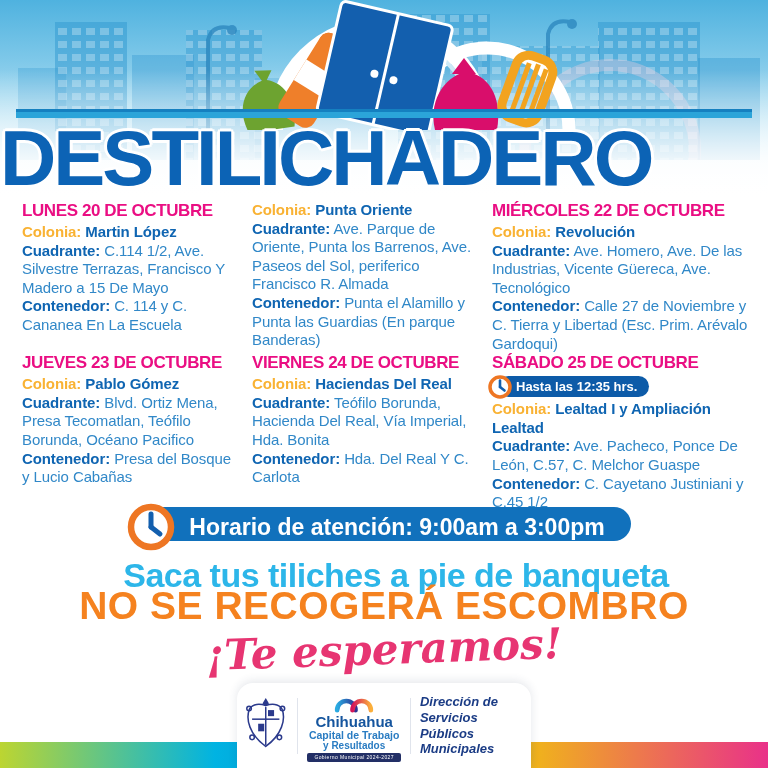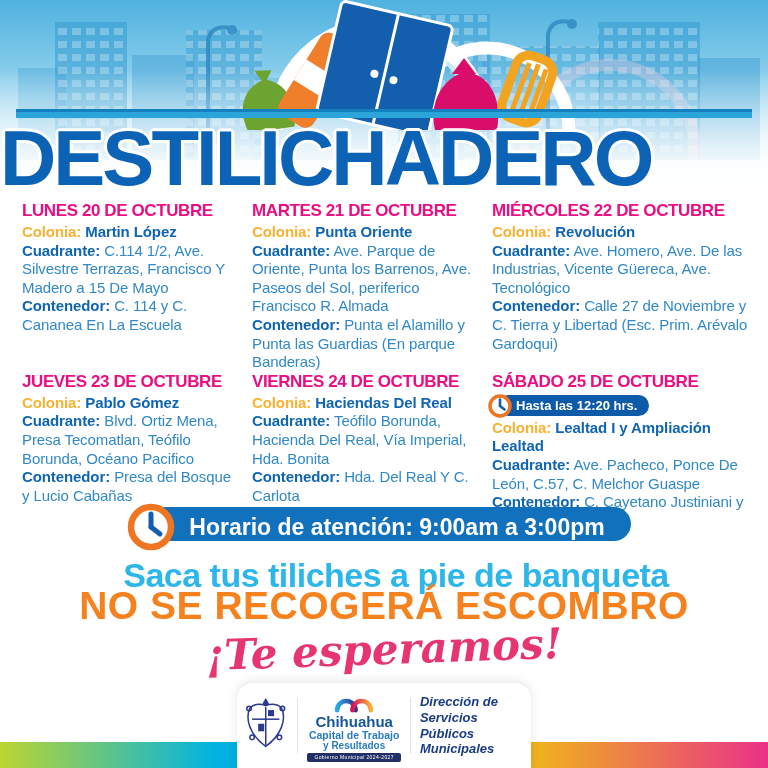--- a/index.html
+++ b/index.html
@@ -146,21 +146,20 @@
   <div class="grid">
 
     <div class="entry">
       <h3>LUNES 20 DE OCTUBRE</h3>
       <p><span class="lab orange">Colonia:</span> <span class="strong">Martin López</span><br>
       <span class="lab">Cuadrante:</span> <span>C.114 1/2, Ave. Silvestre Terrazas, Francisco Y Madero a 15 De Mayo</span><br>
       <span class="lab">Contenedor:</span> <span>C. 114 y C. Cananea En La Escuela</span></p>
     </div>
 
     <div class="entry">
-      <h3>MARTES 21 DE OCTUBRE</h3>
       <p><span class="lab orange">Colonia:</span> <span class="strong">Punta Oriente</span><br>
       <span class="lab">Cuadrante:</span> <span>Ave. Parque de Oriente, Punta los Barrenos, Ave. Paseos del Sol, periferico Francisco R. Almada</span><br>
       <span class="lab">Contenedor:</span> <span>Punta el Alamillo y Punta las Guardias (En parque Banderas)</span></p>
     </div>
 
     <div class="entry">
       <h3>MIÉRCOLES 22 DE OCTUBRE</h3>
       <p><span class="lab orange">Colonia:</span> <span class="strong">Revolución</span><br>
       <span class="lab">Cuadrante:</span> <span>Ave. Homero, Ave. De las Industrias, Vicente Güereca, Ave. Tecnológico</span><br>
       <span class="lab">Contenedor:</span> <span>Calle 27 de Noviembre y C. Tierra y Libertad (Esc. Prim. Arévalo Gardoqui)</span></p>
@@ -181,21 +180,21 @@
     </div>
 
     <div class="entry">
       <h3>SÁBADO 25 DE OCTUBRE</h3>
       <div class="badge">
         <svg width="26" height="26" viewBox="0 0 26 26">
           <circle cx="13" cy="13" r="10" fill="#ffffff" stroke="#ee7623" stroke-width="3.5"></circle>
           <line x1="13" y1="13" x2="13" y2="6.5" stroke="#135fae" stroke-width="2.6" stroke-linecap="round"></line>
           <line x1="13" y1="13" x2="17.5" y2="16.5" stroke="#135fae" stroke-width="2.6" stroke-linecap="round"></line>
         </svg>
-        <span>Hasta las 12:20 hrs.</span>
+        <span>Hasta las 12:35 hrs.</span>
       </div>
       <p><span class="lab orange">Colonia:</span> <span class="strong">Lealtad I y Ampliación Lealtad</span><br>
       <span class="lab">Cuadrante:</span> <span>Ave. Pacheco, Ponce De León, C.57, C. Melchor Guaspe</span><br>
       <span class="lab">Contenedor:</span> <span>C. Cayetano Justiniani y C.45 1/2</span></p>
     </div>
   </div>
 
   <div class="hours">
     <div class="pill">
       <svg width="52" height="52" viewBox="0 0 52 52">

